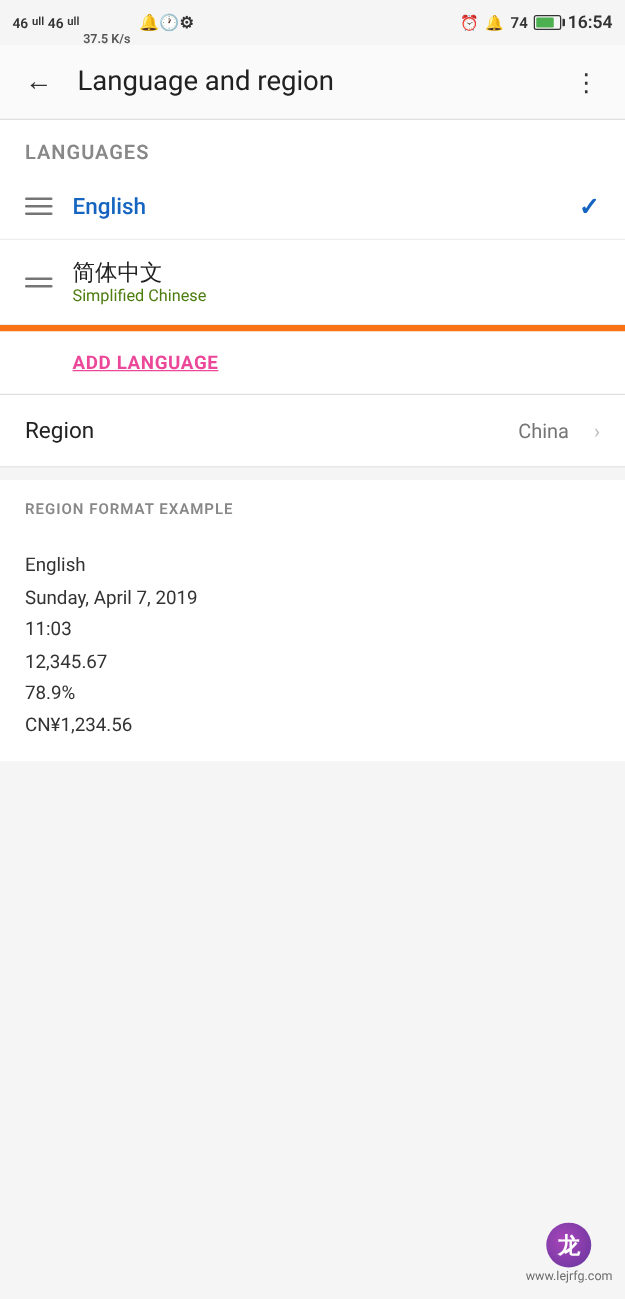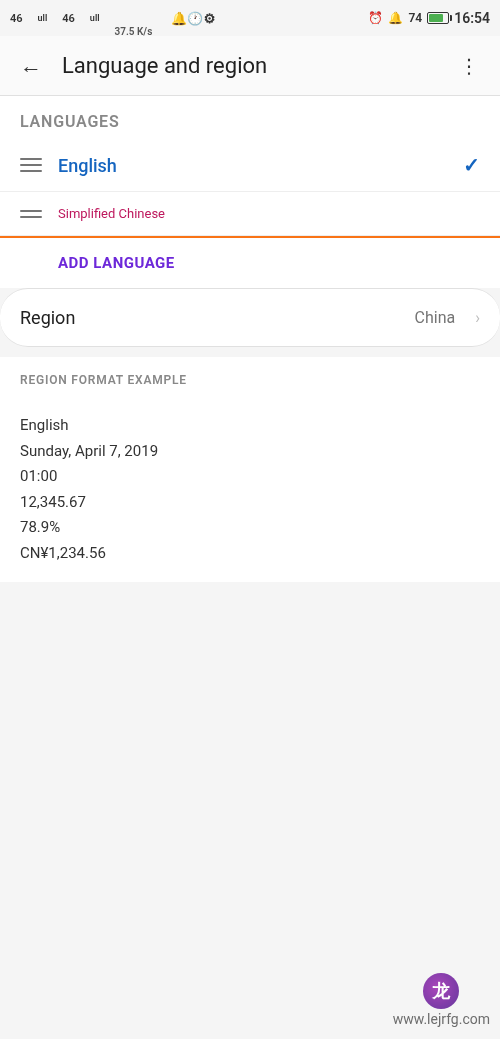--- a/index.html
+++ b/index.html
@@ -20,21 +20,21 @@
       display: flex;
       align-items: center;
       justify-content: space-between;
       padding: 0 10px;
       font-size: 11px;
       color: #333;
     }
     .status-left {
       display: flex;
       align-items: center;
-      gap: 15px;
+      gap: 3px;
       font-size: 11px;
       font-weight: 600;
     }
     .status-right {
       display: flex;
       align-items: center;
       gap: 5px;
       font-size: 12px;
       font-weight: 600;
     }
@@ -147,52 +147,52 @@
       flex: 1;
     }
     .lang-primary {
       font-size: 18px;
       font-weight: 400;
       color: #212121;
       display: block;
     }
     .lang-secondary {
       font-size: 13px;
-      color: #be185d;
+      color: #4d7c0f;
       display: block;
     }
     .check-icon {
       color: #1565c0;
       font-size: 20px;
       font-weight: 600;
     }
 
     
     .add-language-btn {
       padding: 16px 20px 16px 58px;
       font-size: 15px;
       font-weight: 700;
-      color: #6d28d9;
+      color: #ec4899;
       letter-spacing: 0.5px;
       cursor: pointer;
       background: #fff;
-      border-top: 2px solid #f97316;
+      border-top: 5px solid #f97316;
+      text-decoration: underline;
     }
 
     
     .region-row {
       display: flex;
       align-items: center;
       justify-content: space-between;
       padding: 18px 20px;
       background: #fff;
       cursor: pointer;
       border-top: 1px solid #e0e0e0;
       border-bottom: 1px solid #e0e0e0;
-      border-radius: 28px;
     }
     .region-label {
       font-size: 18px;
       font-weight: 400;
       color: #212121;
     }
     .region-value-wrap {
       display: flex;
       align-items: center;
       gap: 20px;
@@ -241,21 +241,21 @@
       border-radius: 50%;
       display: flex;
       align-items: center;
       justify-content: center;
       color: white;
       font-size: 18px;
       font-weight: bold;
       margin-bottom: 2px;
     }
     .watermark-text {
-      font-size: 14px;
+      font-size: 10px;
       color: #555;
       text-align: center;
     }
   </style>
 </head>
 <body>
 
 <div class="status-bar">
   <div class="status-left">
     <span style="font-size:11px;font-weight:600;">46</span>
@@ -296,40 +296,41 @@
     <span class="language-name">English</span>
     <span class="check-icon">✓</span>
   </div>
 
   <div class="language-item">
     <div class="drag-handle">
       <div class="drag-line"></div>
       <div class="drag-line"></div>
     </div>
     <div class="language-name-zh">
+      <span class="lang-primary">简体中文</span>
       <span class="lang-secondary">Simplified Chinese</span>
     </div>
   </div>
 
   <div class="add-language-btn">ADD LANGUAGE</div>
 </div>
 
 <div class="region-row">
   <span class="region-label">Region</span>
   <div class="region-value-wrap">
     <span>China</span>
     <span class="chevron-icon">›</span>
   </div>
 </div>
 
 <div class="format-section">
   <div class="format-header">REGION FORMAT EXAMPLE</div>
   <div class="format-item">English</div>
   <div class="format-item">Sunday, April 7, 2019</div>
-  <div class="format-item">01:00</div>
+  <div class="format-item">11:03</div>
   <div class="format-item">12,345.67</div>
   <div class="format-item">78.9%</div>
   <div class="format-item">CN¥1,234.56</div>
 </div>
 
 <div class="watermark">
   <div class="watermark-logo">龙</div>
   <div class="watermark-text">www.lejrfg.com</div>
 </div>
 

